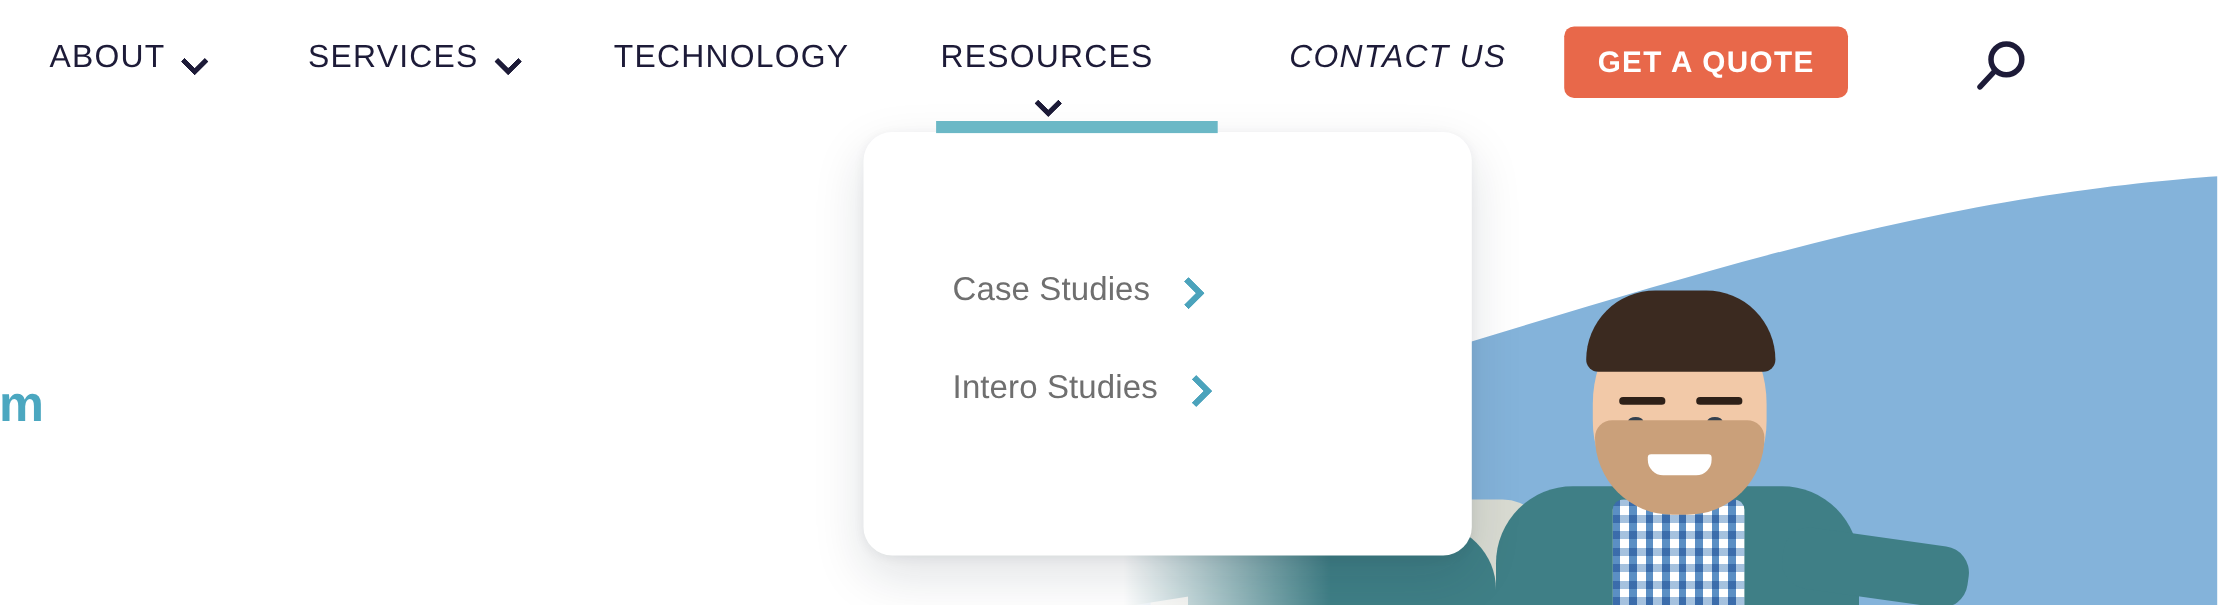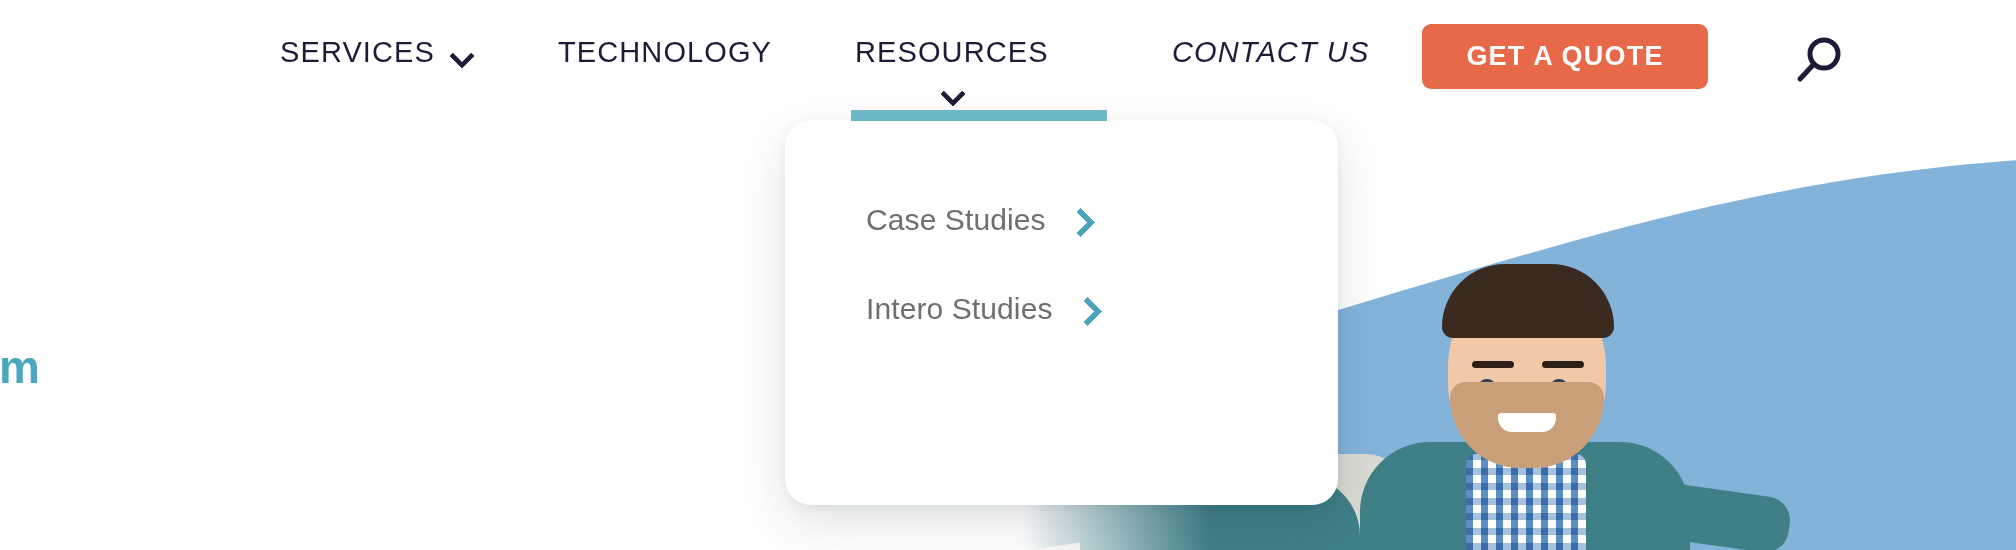--- a/index.html
+++ b/index.html
@@ -174,21 +174,21 @@
     height: 11px;
     background: #6bb8c6;
     z-index: 60;
   }
 
   
   .cta-button {
     position: absolute;
     left: 1422px;
     top: 24px;
-    width: 286px;
+    width: 258px;
     height: 65px;
     background: #e8684a;
     border: none;
     border-radius: 9px;
     color: #ffffff;
     font-family: inherit;
     font-size: 27px;
     font-weight: bold;
     letter-spacing: 1.2px;
     cursor: pointer;
@@ -228,20 +228,21 @@
     list-style: none;
   }
   .dd-item {
     display: flex;
     align-items: center;
     gap: 24px;
     height: 45px;
     margin-bottom: 44px;
     cursor: pointer;
     white-space: nowrap;
+    margin-top: 44px;
   }
   .dd-label {
     font-size: 30px;
     color: #6f6f6f;
     font-weight: 400;
     letter-spacing: 0.1px;
   }
   .dd-chev {
     display: inline-block;
     width: 18px; height: 30px;
@@ -301,20 +302,24 @@
     </div>
 
     <div class="photo-fade-left"></div>
   </div>
 
   <div class="hero-headline">am</div>
 
   <nav class="navbar">
     <div class="nav-inner">
 
+      <div class="nav-item" style="left:45px;">
+        <span class="nav-label">ABOUT</span>
+        <span class="nav-caret"></span>
+      </div>
 
       <div class="nav-item" style="left:558px;">
         <span class="nav-label">TECHNOLOGY</span>
       </div>
 
       <div class="nav-item" style="left:280px;">
         <span class="nav-label">SERVICES</span>
         <span class="nav-caret"></span>
       </div>
 

